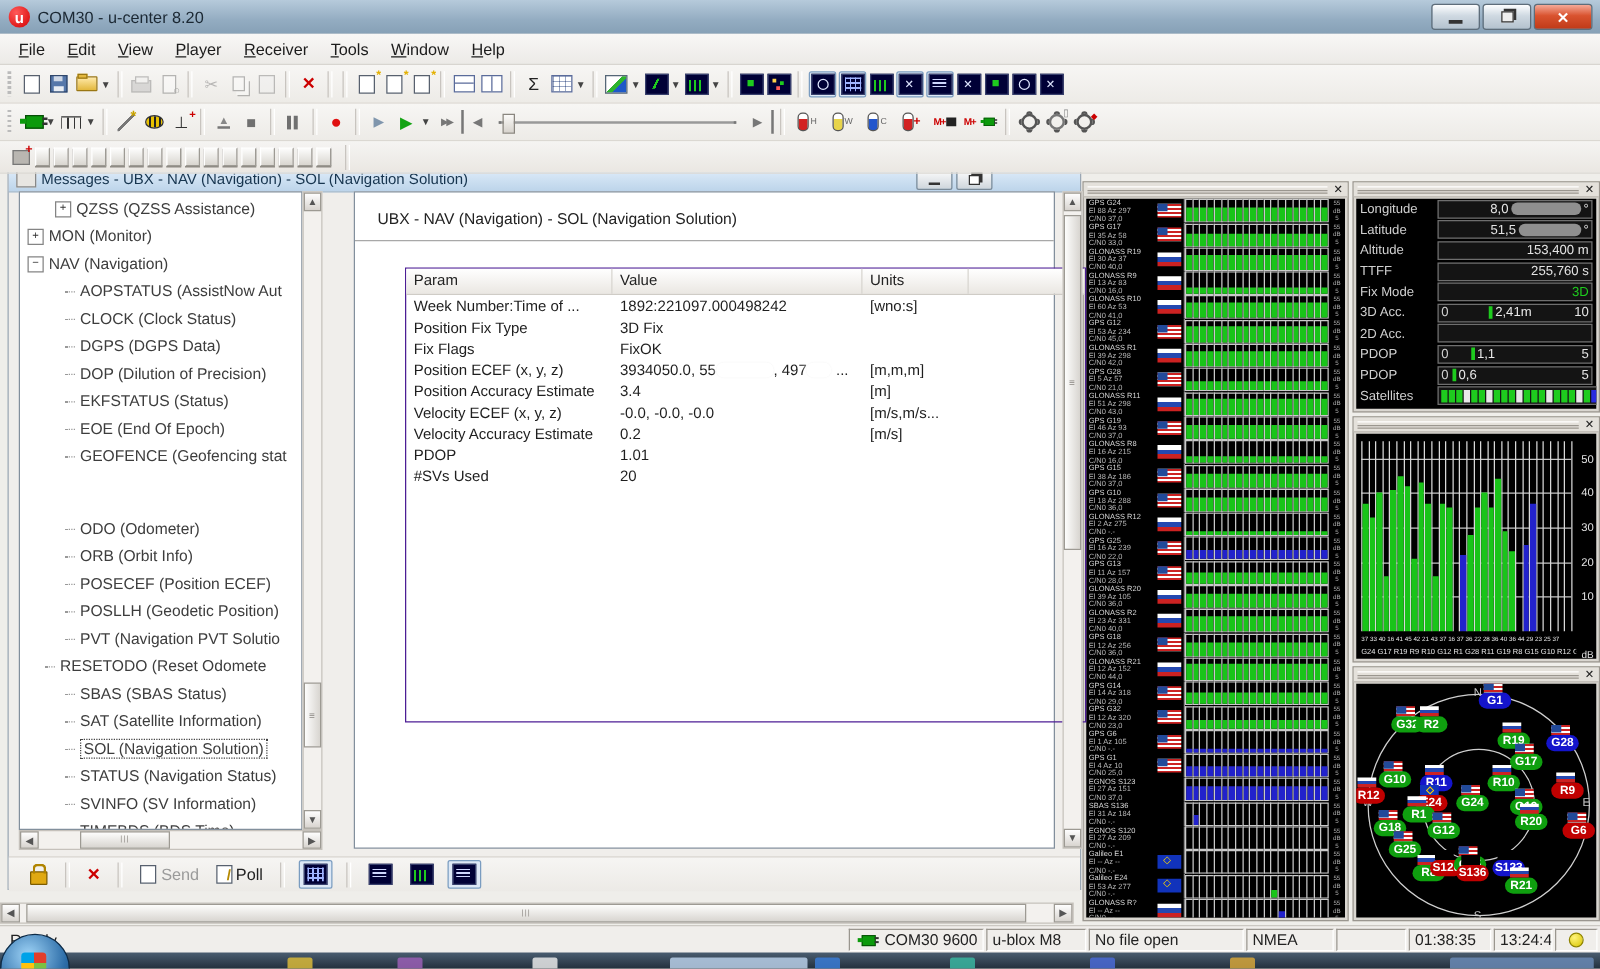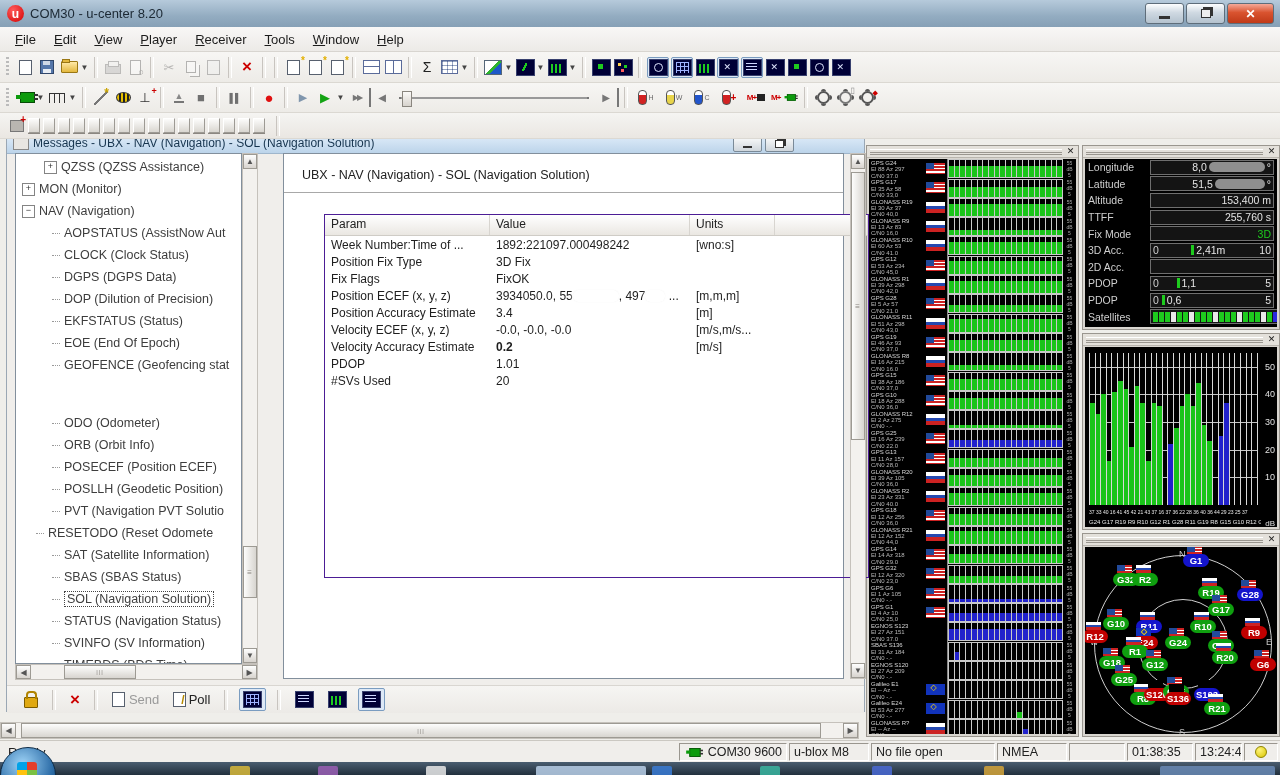--- a/index.html
+++ b/index.html
@@ -510,25 +510,25 @@
         <div class="trow" style="padding-left: 36px;">
           <span class="tdash"></span>
           <span>PVT (Navigation PVT Solutio</span>
         </div>
         <div class="trow" style="padding-left: 20px;">
           <span class="tdash"></span>
           <span>RESETODO (Reset Odomete</span>
         </div>
         <div class="trow" style="padding-left: 36px;">
           <span class="tdash"></span>
-          <span>SAT (Satellite Information)</span>
+          <span>SBAS (SBAS Status)</span>
         </div>
         <div class="trow" style="padding-left: 36px;">
           <span class="tdash"></span>
-          <span>SBAS (SBAS Status)</span>
+          <span>SAT (Satellite Information)</span>
         </div>
         <div class="trow" style="padding-left: 36px;">
           <span class="tdash"></span>
           <span class="tsel">SOL (Navigation Solution)</span>
         </div>
         <div class="trow" style="padding-left: 36px;">
           <span class="tdash"></span>
           <span>STATUS (Navigation Status)</span>
         </div>
         <div class="trow" style="padding-left: 36px;">
@@ -589,21 +589,21 @@
             <div class="tc" style="width: 200px;">3.4</div>
             <div class="tc" style="width: 85px;">[m]</div>
           </div>
           <div class="trw">
             <div class="tc" style="width: 165px;">Velocity ECEF (x, y, z)</div>
             <div class="tc" style="width: 200px;">-0.0, -0.0, -0.0</div>
             <div class="tc" style="width: 85px;">[m/s,m/s...</div>
           </div>
           <div class="trw">
             <div class="tc" style="width: 165px;">Velocity Accuracy Estimate</div>
-            <div class="tc" style="width: 200px; font-weight: bold;">0.2</div>
+            <div class="tc" style="width: 200px;">0.2</div>
             <div class="tc" style="width: 85px;">[m/s]</div>
           </div>
           <div class="trw">
             <div class="tc" style="width: 165px;">PDOP</div>
             <div class="tc" style="width: 200px;">1.01</div>
             <div class="tc" style="width: 85px;"></div>
           </div>
           <div class="trw">
             <div class="tc" style="width: 165px;">#SVs Used</div>
             <div class="tc" style="width: 200px;">20</div>

